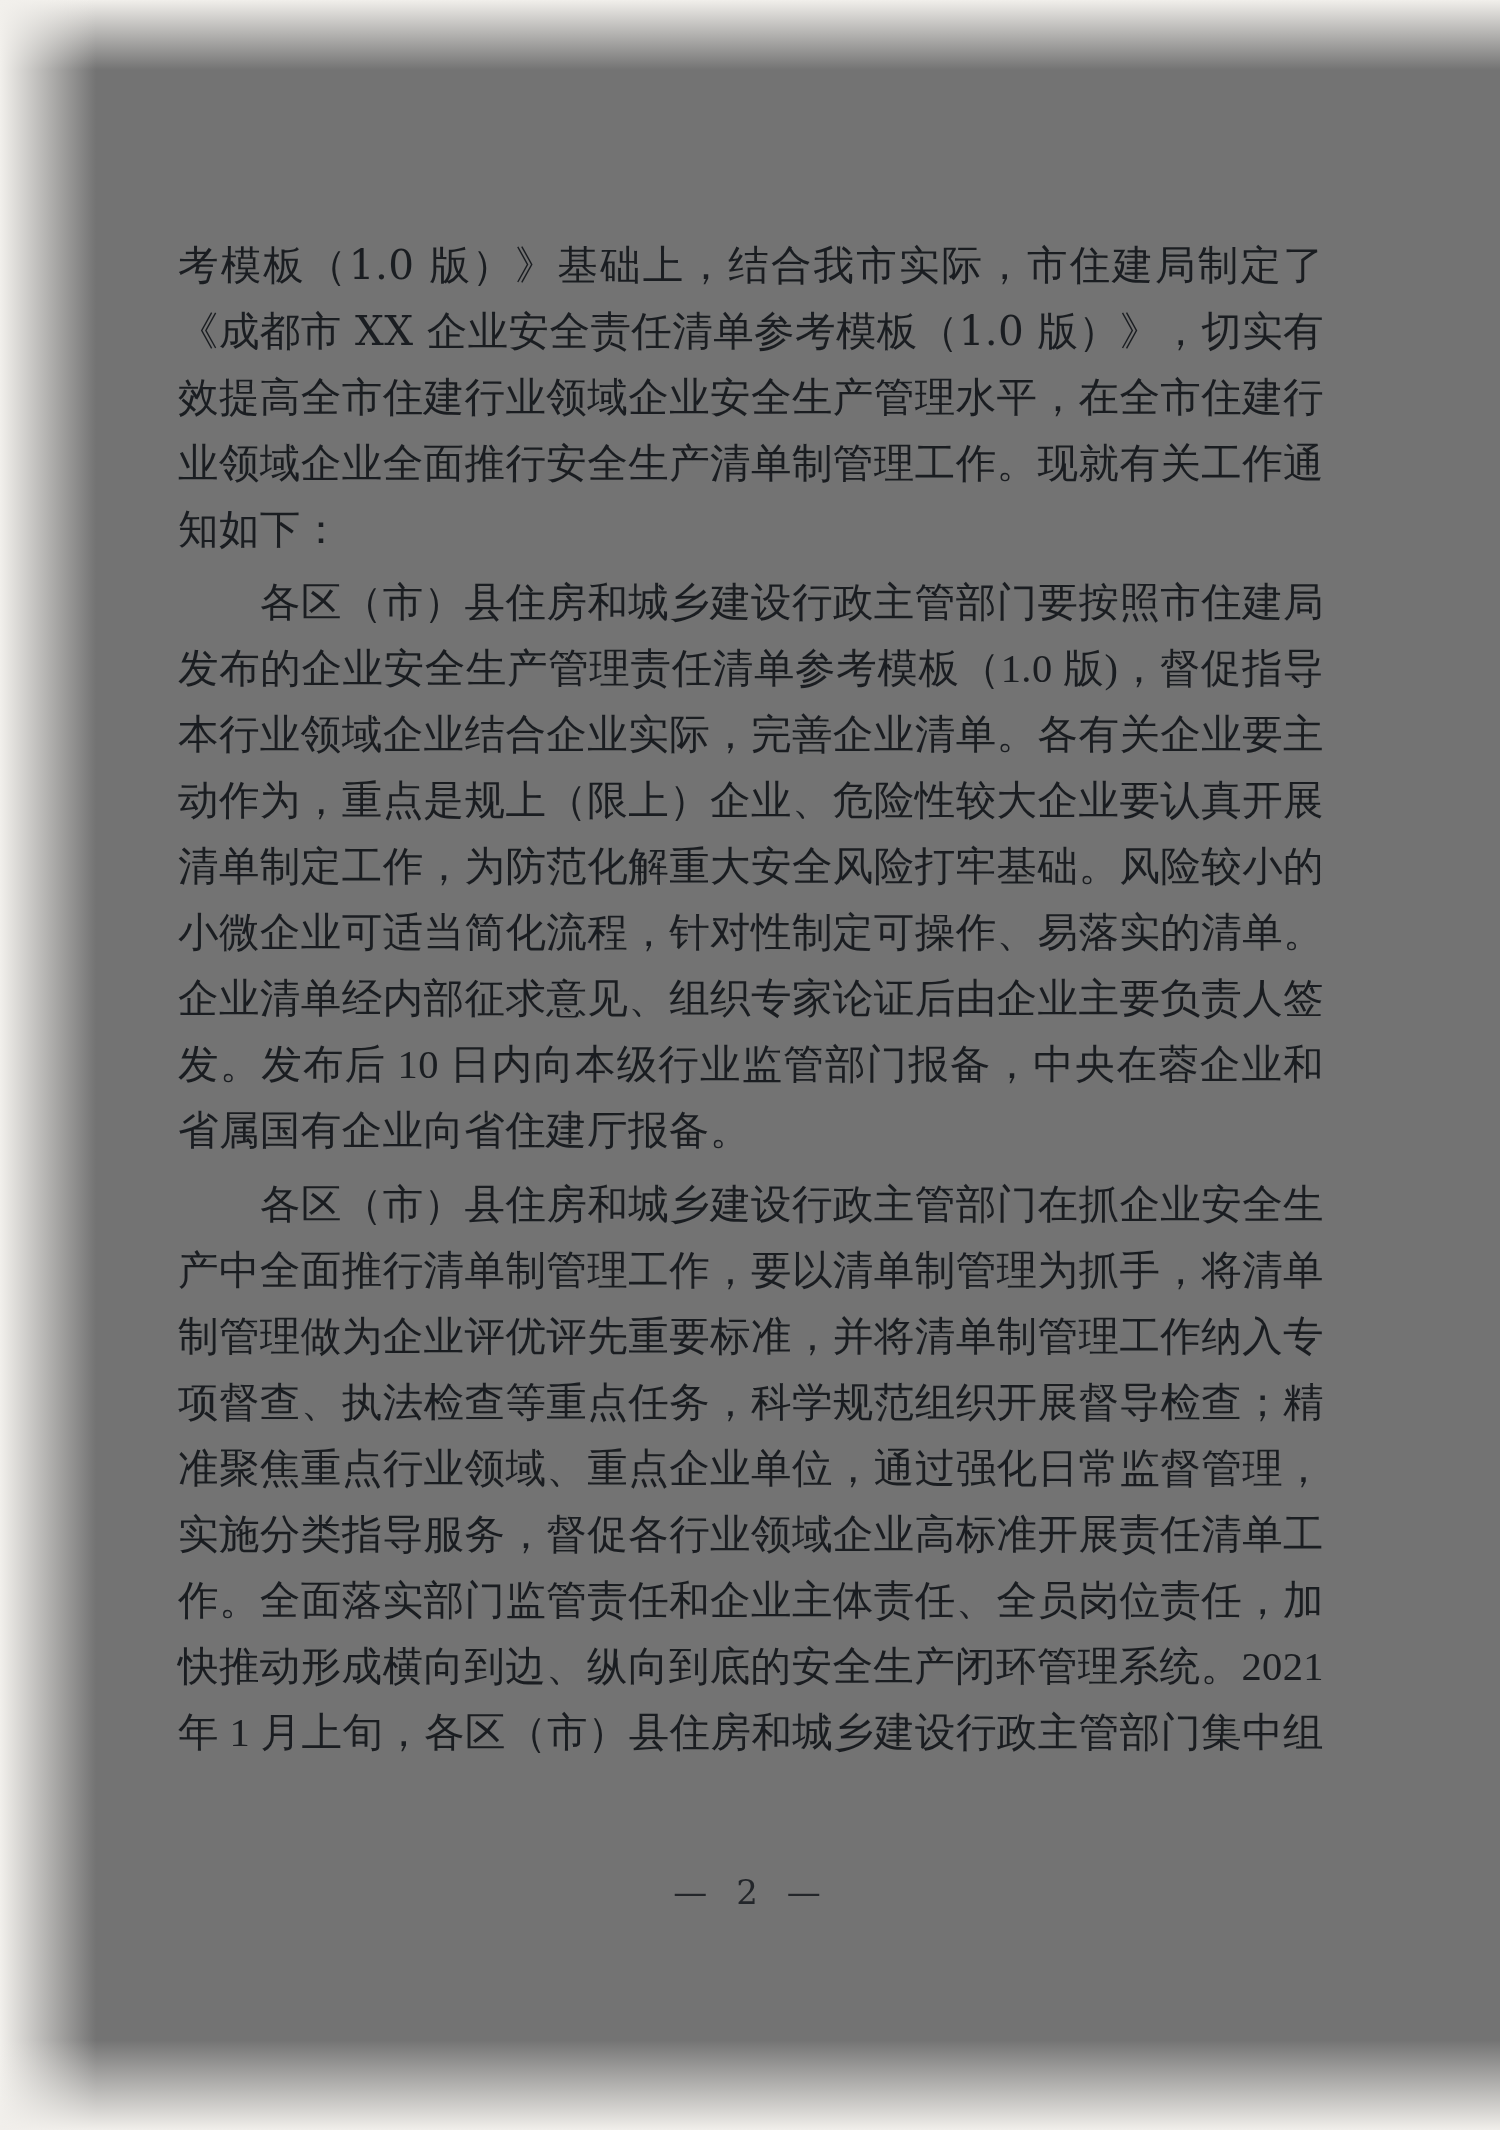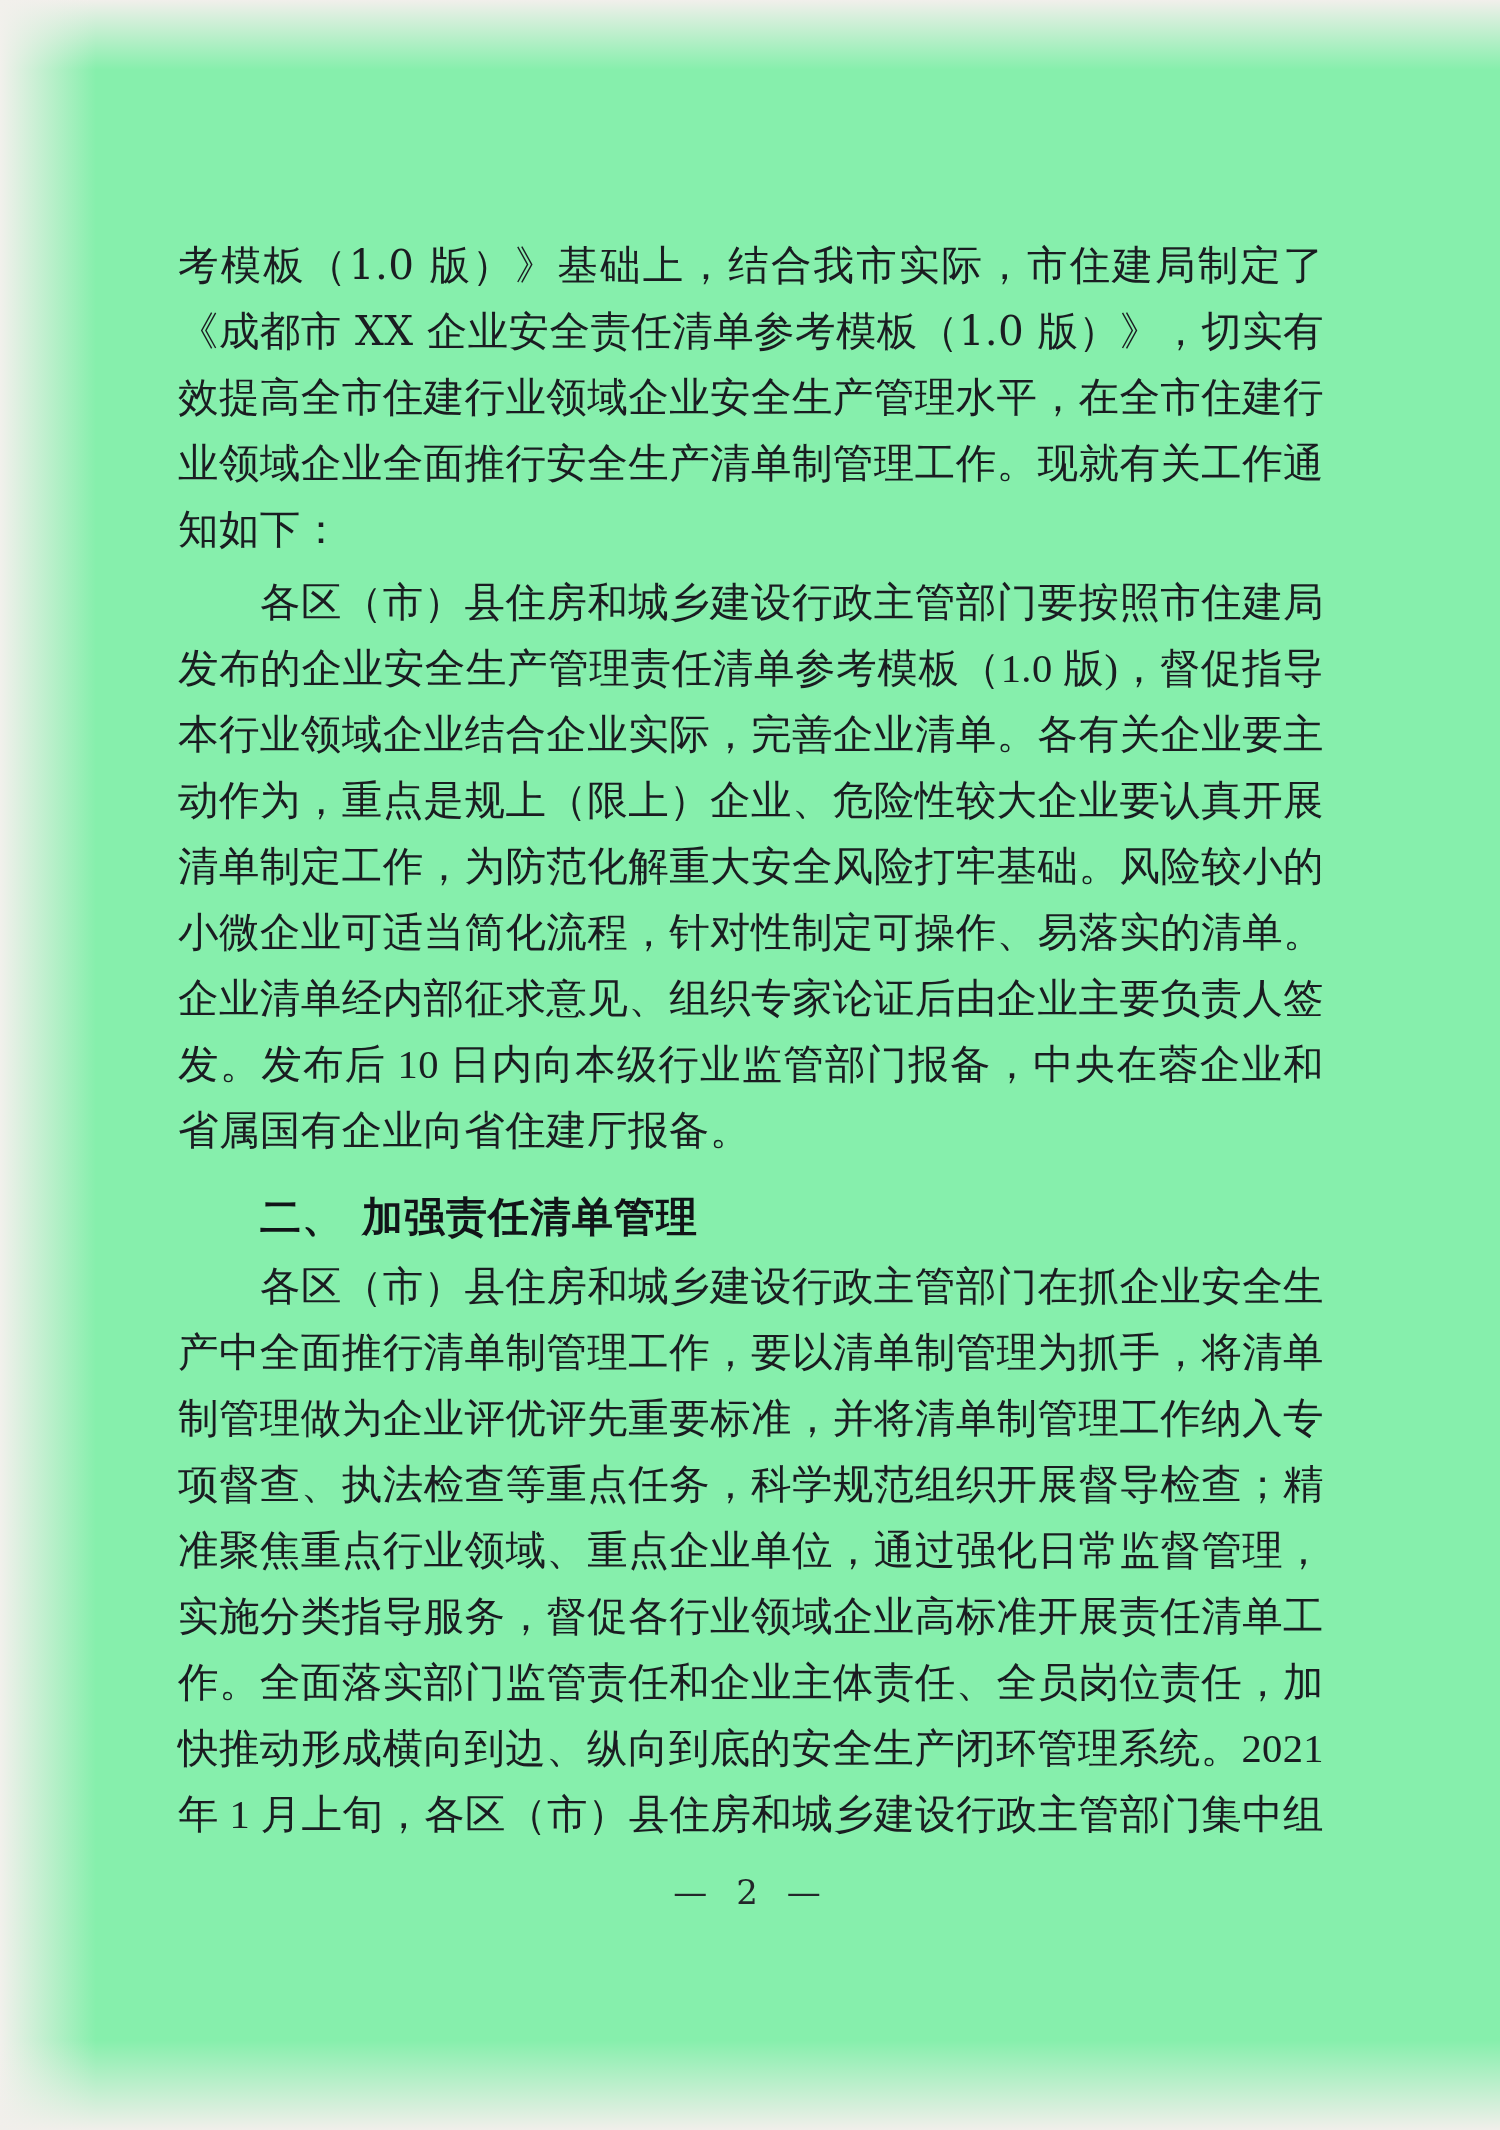--- a/index.html
+++ b/index.html
@@ -10,21 +10,21 @@
   body {
     width: 1500px;
     height: 2130px;
     font-family: "DejaVu Serif", "Liberation Serif", serif;
     color: #14171a;
   }
   .page {
     position: relative;
     width: 1500px;
     height: 2130px;
-    background: #86efac;
+    background: #737373;
     overflow: hidden;
   }
   .doc-body {
     position: absolute;
     left: 178px;
     top: 232px;
     width: 1146px;
   }
   .para {
     font-size: 40.5px;
@@ -105,23 +105,20 @@
 
     <p class="para cont">考模板（1.0 版）》基础上，结合我市实际，市住建局制定了《成都市 XX 企业安全责任清单参考模板（1.0 版）》，切实有效提高全市住建行业领域企业安全生产管理水平，在全市住建行业领域企业全面推行安全生产清单制管理工作。现就有关工作通知如下：</p>
 
     <div class="spacer-sm"></div>
 
 
     <p class="para indent">各区（市）县住房和城乡建设行政主管部门要按照市住建局发布的企业安全生产管理责任清单参考模板（1.0 版)，督促指导本行业领域企业结合企业实际，完善企业清单。各有关企业要主动作为，重点是规上（限上）企业、危险性较大企业要认真开展清单制定工作，为防范化解重大安全风险打牢基础。风险较小的小微企业可适当简化流程，针对性制定可操作、易落实的清单。企业清单经内部征求意见、组织专家论证后由企业主要负责人签发。发布后 10 日内向本级行业监管部门报备，中央在蓉企业和省属国有企业向省住建厅报备。</p>
 
     <div class="spacer-sm"></div>
 
-    <h2 class="heading">
-      <span class="num">二、</span><span>加强责任清单管理</span>
-    </h2>
 
     <p class="para indent">各区（市）县住房和城乡建设行政主管部门在抓企业安全生产中全面推行清单制管理工作，要以清单制管理为抓手，将清单制管理做为企业评优评先重要标准，并将清单制管理工作纳入专项督查、执法检查等重点任务，科学规范组织开展督导检查；精准聚焦重点行业领域、重点企业单位，通过强化日常监督管理，实施分类指导服务，督促各行业领域企业高标准开展责任清单工作。全面落实部门监管责任和企业主体责任、全员岗位责任，加快推动形成横向到边、纵向到底的安全生产闭环管理系统。2021年 1 月上旬，各区（市）县住房和城乡建设行政主管部门集中组</p>
 
   </div>
 
   <div class="footer">
     <span>—</span>
     <span class="pnum">2</span>
     <span>—</span>
   </div>

